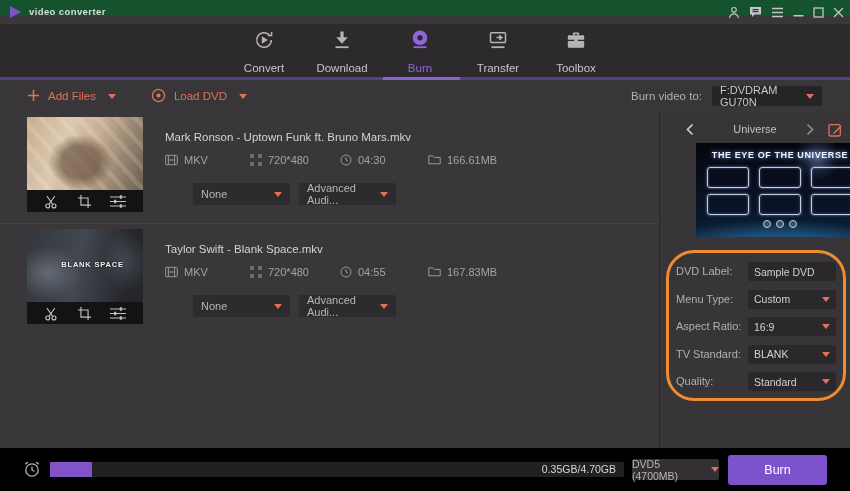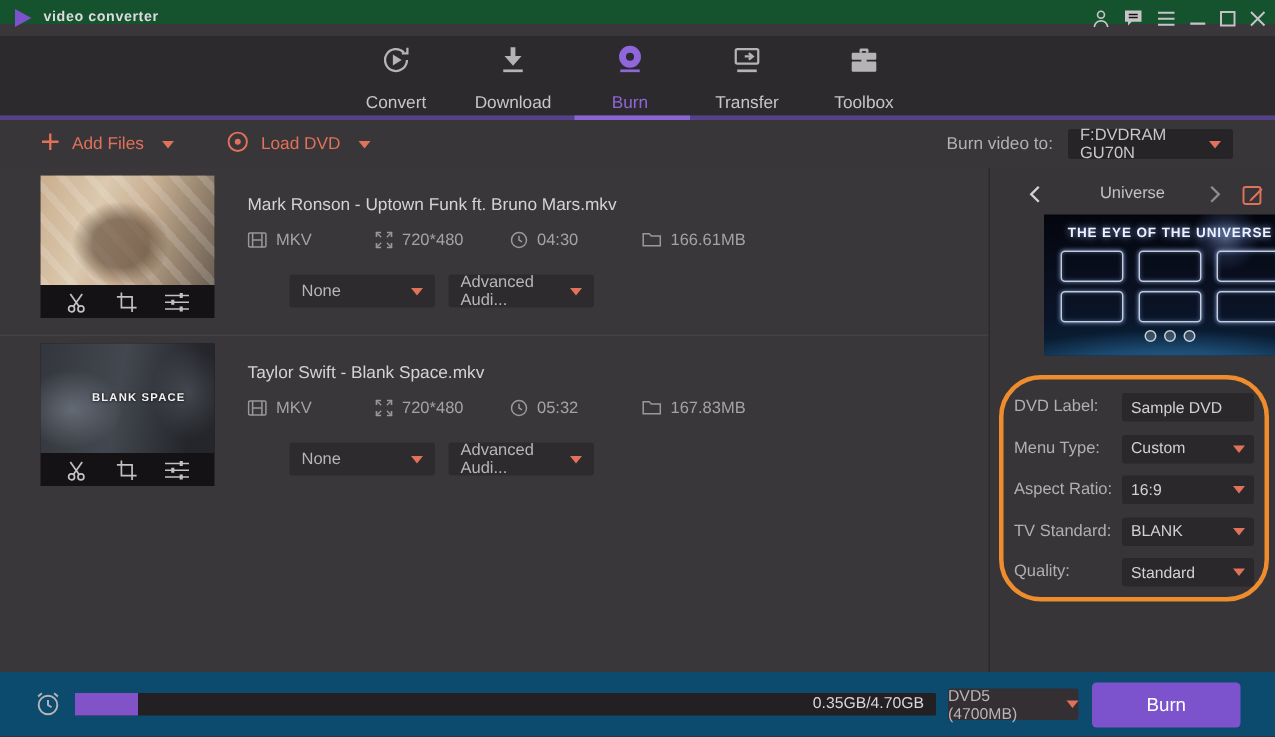--- a/index.html
+++ b/index.html
@@ -90,21 +90,21 @@
   .setting-row{position:relative;height:19px;margin-bottom:8.5px;}
   .setting-label{position:absolute;left:16px;top:3px;font-size:11px;color:#b2afb2;}
   .setting-control{position:absolute;left:88px;top:0;width:88px;height:19px;background:#2b282b;border-radius:2px;
     display:flex;align-items:center;justify-content:space-between;padding:0 6px;cursor:default;}
   .setting-control .val{font-size:10.5px;color:#d3d0d2;white-space:nowrap;}
   .setting-control .caret{border-left-width:4px;border-right-width:4px;border-top-width:5px;}
   .annotation{position:absolute;left:6px;top:138px;width:180px;height:151px;border:3px solid var(--orange);
     border-radius:28px;pointer-events:none;}
 
   
-  .bottombar{position:absolute;top:448px;left:0;width:850px;height:43px;background:#0c4a6e;}
+  .bottombar{position:absolute;top:448px;left:0;width:850px;height:43px;background:#000000;}
   .timer-ic{position:absolute;left:22px;top:11px;color:#b5b2b5;display:inline-flex;}
   .progress{position:absolute;left:50px;top:14px;width:574px;height:15px;background:#232023;border-radius:1px;}
   .progress-fill{height:100%;background:#8253c8;}
   .capacity{position:absolute;right:8px;top:0;line-height:15px;font-size:10.5px;color:#dad7da;}
   .disc-select{position:absolute;left:632px;top:11px;width:87px;height:21px;background:#332f33;border-radius:2px;
     display:flex;align-items:center;justify-content:center;gap:6px;font-size:10.5px;color:#b8b5b8;cursor:default;}
   .burn-btn{position:absolute;left:728px;top:7px;width:99px;height:30px;background:var(--purple);border:none;
     border-radius:3px;color:#fff;font-size:12.5px;font-family:"Liberation Sans",sans-serif;cursor:pointer;}
 </style>
 </head>
@@ -360,21 +360,21 @@
           </span>
           <span>720*480</span>
         </span>
         <span class="meta-item m-dur">
           <span class="mi-ic">
             <svg width="12" height="12" viewBox="0 0 12 12" fill="none" stroke="currentColor" stroke-width="1">
                 <circle cx="6" cy="6" r="5"></circle>
                 <path d="M6 3.2V6l2 1.2"></path>
               </svg>
           </span>
-          <span>05:32</span>
+          <span>04:55</span>
         </span>
         <span class="meta-item">
           <span class="mi-ic">
             <svg width="13" height="11" viewBox="0 0 13 11" fill="none" stroke="currentColor" stroke-width="1">
                 <path d="M.8 1.8h4l1.4 1.6h6v6.4H.8z"></path>
               </svg>
           </span>
           <span>167.83MB</span>
         </span>
       </div>

